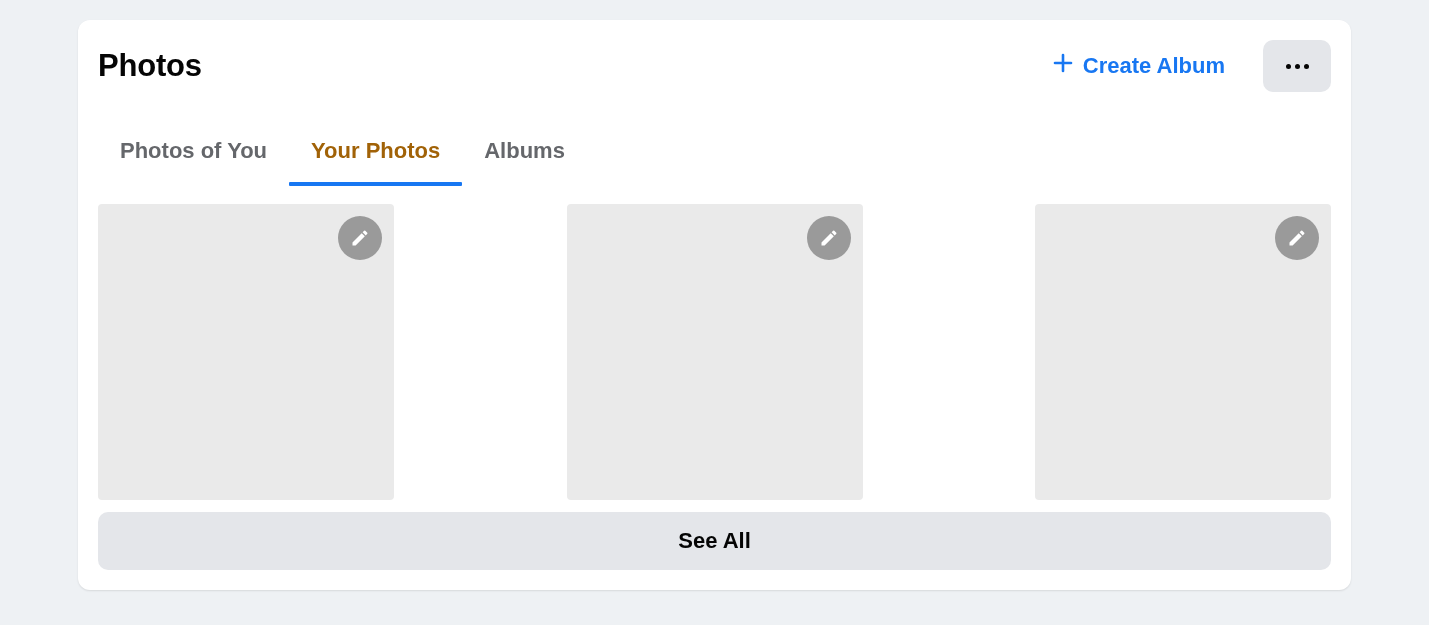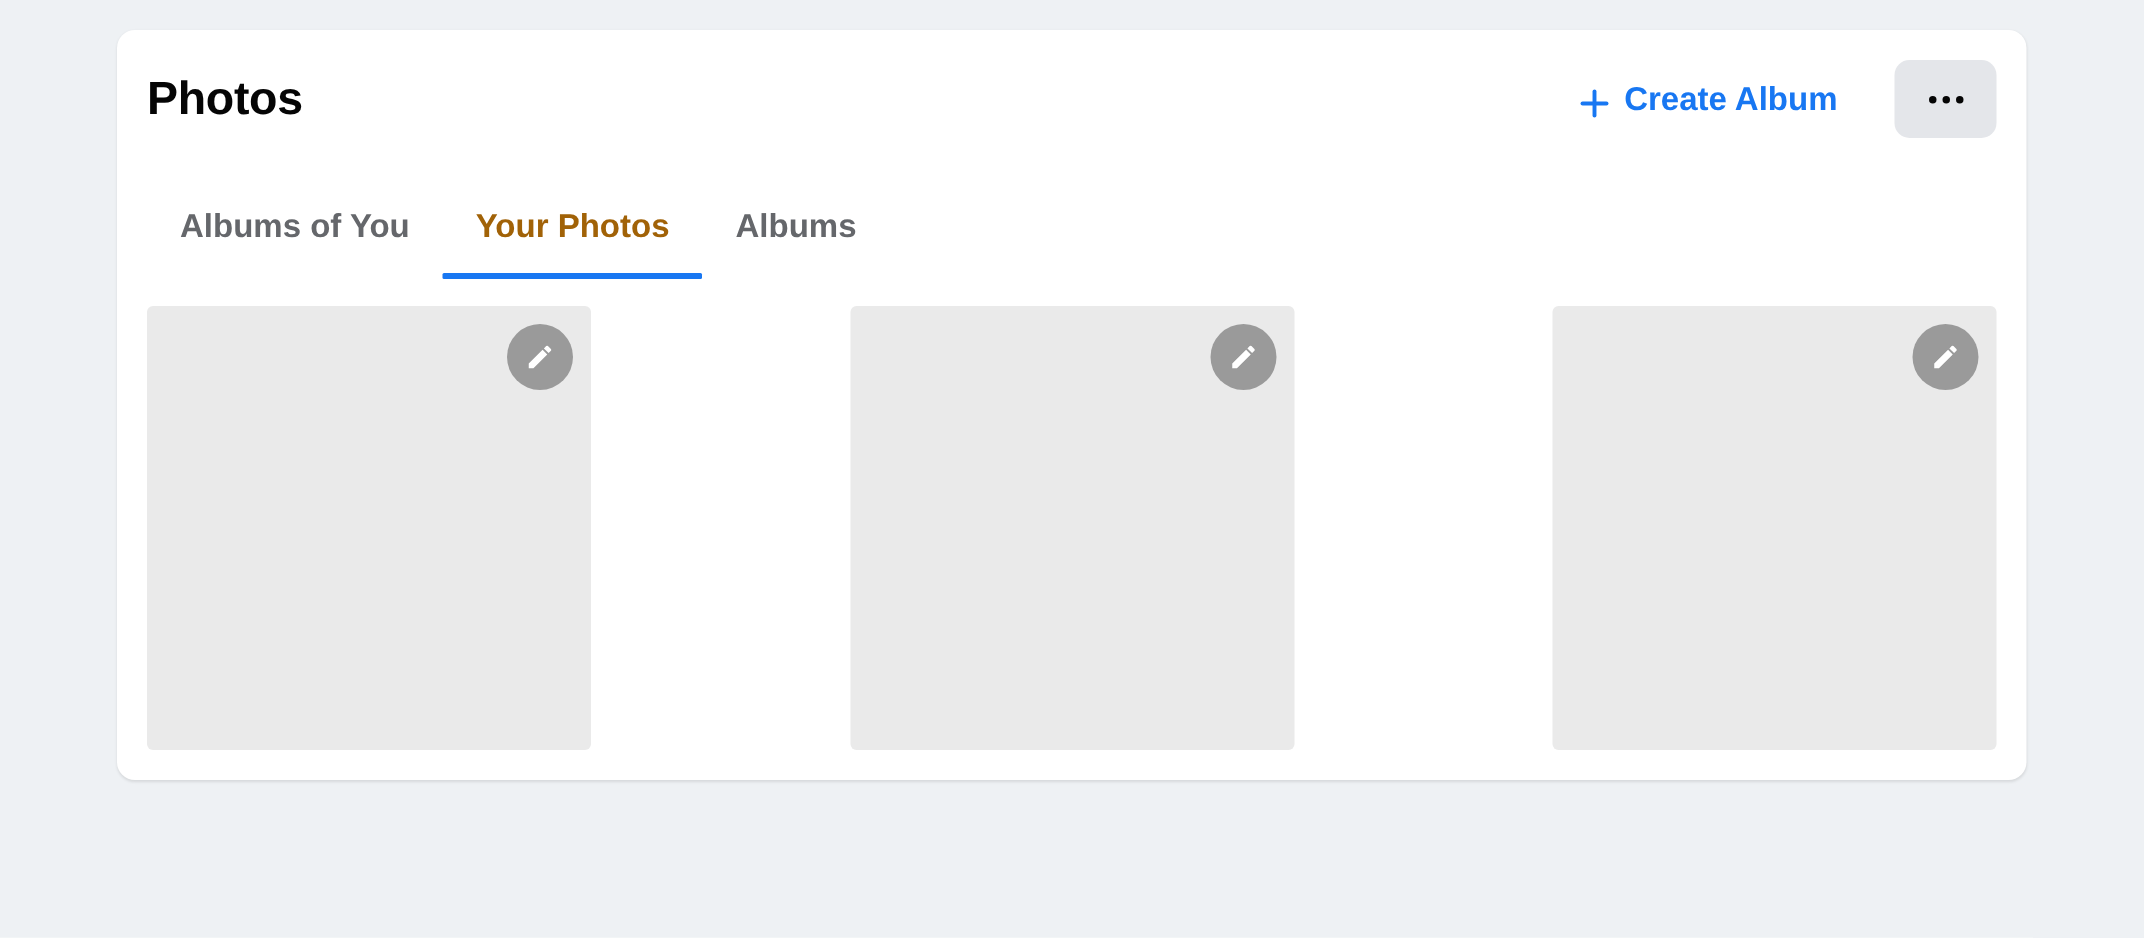--- a/index.html
+++ b/index.html
@@ -41,21 +41,21 @@
   }
 
   .header-actions {
     display: flex;
     align-items: center;
     gap: 38px;
   }
 
   .link-btn {
     display: inline-flex;
-    align-items: flex-end;
+    align-items: flex-start;
     gap: 10px;
     color: #1877f2;
     font-size: 22px;
     font-weight: 700;
     cursor: pointer;
     border: none;
     background: transparent;
     padding: 0;
   }
 
@@ -200,21 +200,21 @@
               <span></span>
               <span></span>
           </span>
         </button>
 
       </div>
     </div>
 
     <div class="tabs">
       <button class="tab">
-        <span>Albums of You</span>
+        <span>Photos of You</span>
       </button>
       <button class="tab active">
         <span>Your Photos</span>
       </button>
       <button class="tab">
         <span>Albums</span>
       </button>
     </div>
 
     <div class="grid">
@@ -240,15 +240,18 @@
         <button class="edit-btn">
           <span>
             <svg width="20" height="20" viewBox="0 0 24 24">
               <path d="M3 17.25V21h3.75L17.81 9.94l-3.75-3.75L3 17.25zM20.71 7.04a1 1 0 0 0 0-1.41l-2.34-2.34a1 1 0 0 0-1.41 0l-1.83 1.83 3.75 3.75 1.83-1.83z" fill="#ffffff"></path>
             </svg>
           </span>
         </button>
       </div>
     </div>
 
+    <button class="see-all">
+      <span>See All</span>
+    </button>
 
   </div>
 </div>
 
 </body></html>

